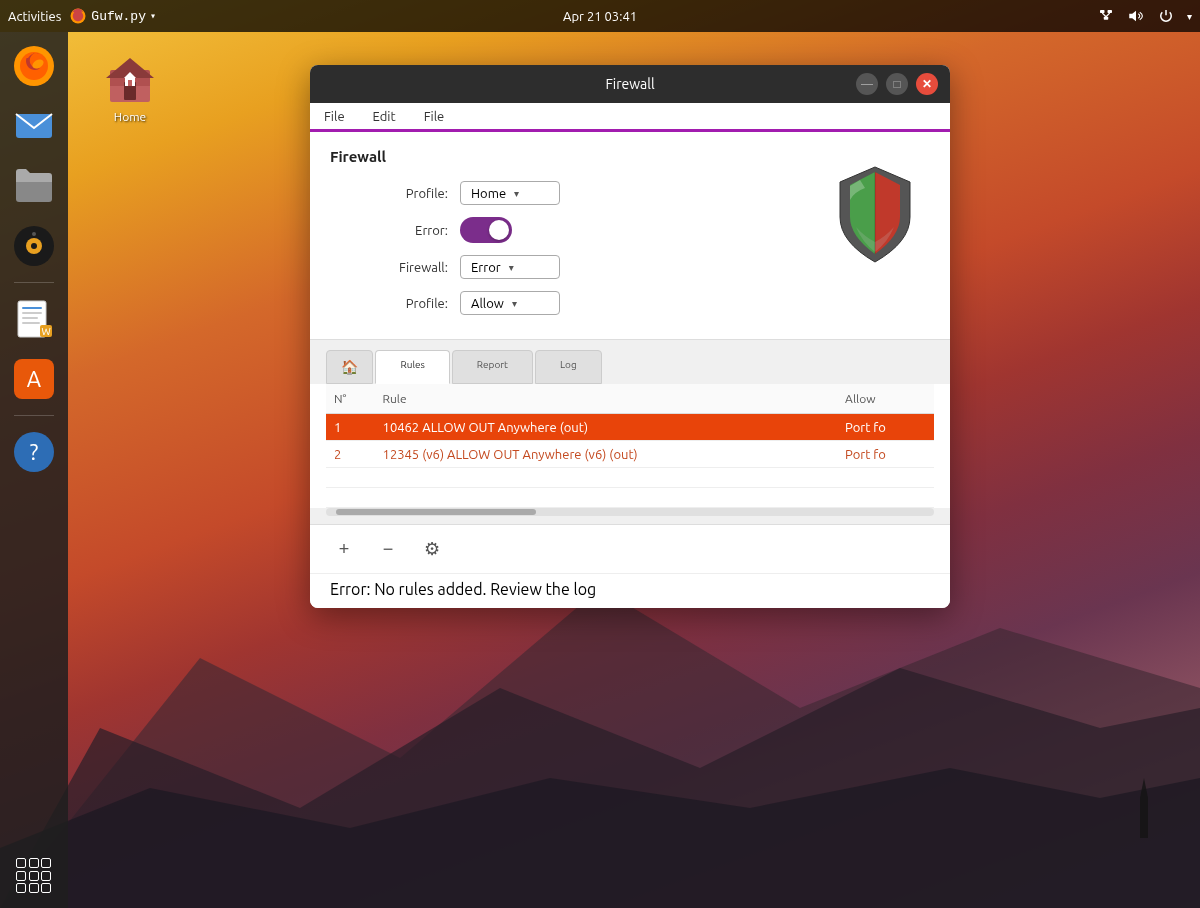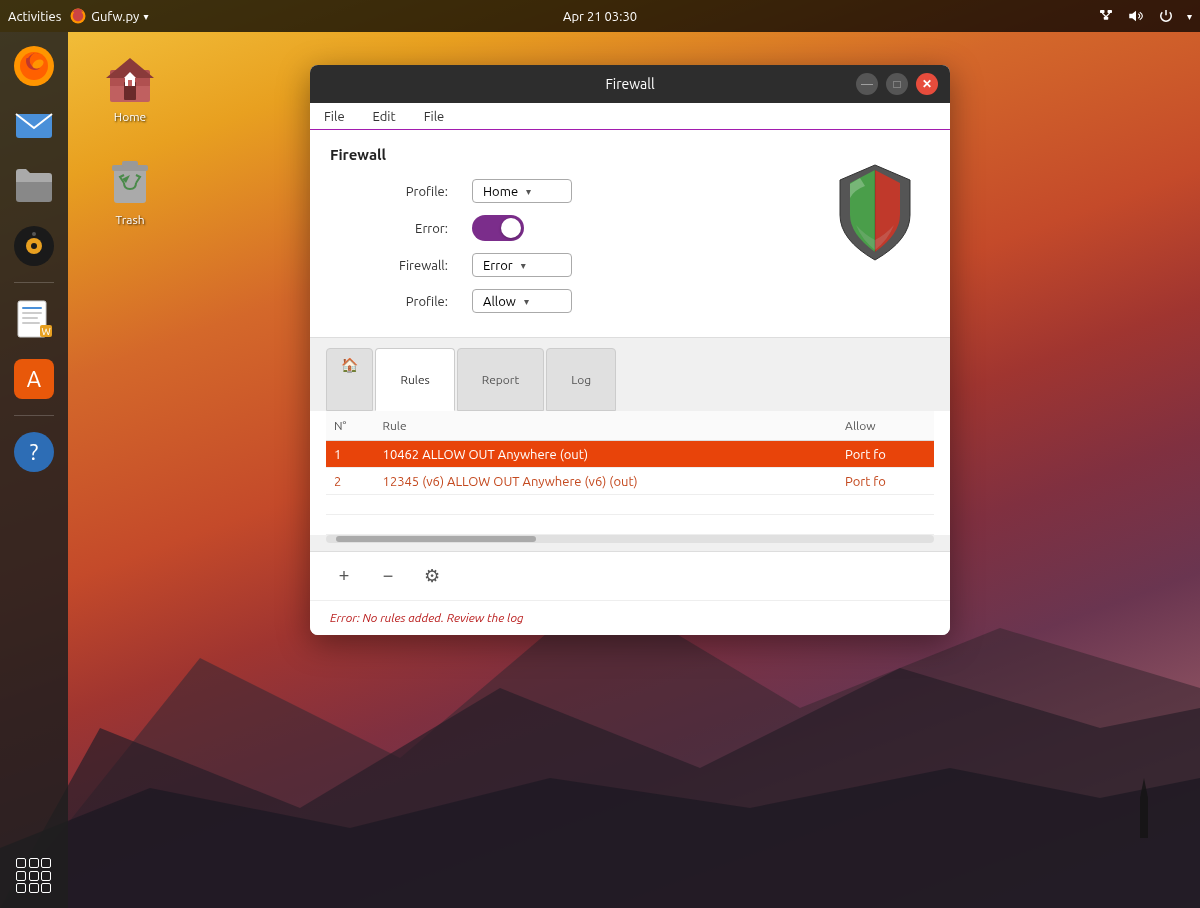--- a/index.html
+++ b/index.html
@@ -74,20 +74,21 @@
     .activities-btn {
       font-size: 13px;
       color: white;
       cursor: pointer;
     }
     .app-indicator {
       display: flex;
       align-items: center;
       gap: 4px;
       cursor: pointer;
+      font-family: Liberation Mono, monospace;
     }
 
     
     .dock {
       position: absolute;
       left: 0;
       top: 32px;
       bottom: 0;
       width: 68px;
       background: rgba(30,30,30,0.85);
@@ -216,21 +217,21 @@
       justify-content: center;
       font-size: 12px;
     }
     .btn-minimize { background: #555; color: #aaa; }
     .btn-maximize { background: #555; color: #aaa; }
     .btn-close { background: #e74c3c; color: white; font-weight: bold; }
 
     
     .menubar {
       background: white;
-      border-bottom: 1px solid #a21caf;
+      border-bottom: 3px solid #a21caf;
       display: flex;
       padding: 4px 8px;
       gap: 16px;
     }
     .menu-item {
       font-size: 13px;
       color: #333;
       cursor: pointer;
       padding: 2px 6px;
       border-radius: 3px;
@@ -243,21 +244,21 @@
     }
     .section-title {
       font-size: 15px;
       font-weight: bold;
       color: #222;
       margin-bottom: 16px;
     }
     .form-grid {
       display: grid;
       grid-template-columns: 130px 1fr;
-      gap: 12px 12px;
+      gap: 12px 0;
       align-items: center;
       margin-bottom: 8px;
     }
     .form-label {
       font-size: 13px;
       color: #333;
       text-align: right;
       padding-right: 12px;
     }
     .form-row {
@@ -307,22 +308,22 @@
     .tabs-section {
       background: #f0f0f0;
       padding: 10px 16px 0;
       border-top: 1px solid #ddd;
     }
     .tabs {
       display: flex;
       border-bottom: none;
     }
     .tab {
-      padding: 24px 24px;
-      font-size: 12px;
+      padding: 8px 24px;
+      font-size: 10px;
       cursor: pointer;
       border: 1px solid #ccc;
       background: #e0e0e0;
       color: #555;
       margin-right: 2px;
       border-radius: 4px 4px 0 0;
     }
     .tab.active {
       background: white;
       color: #333;
@@ -420,23 +421,22 @@
       border-radius: 4px;
     }
 
     
     .statusbar {
       padding: 6px 20px 10px;
       background: white;
       border-top: 1px solid #eee;
     }
     .status-text {
-      font-size: 12px;
-      color: #b91c1c;
-      font-style: italic;
+      font-size: 16px;
+      color: #000000;
     }
   </style>
 </head>
 <body>
 
 <div class="desktop">
 
   <svg class="mountains" viewBox="0 0 1200 400" preserveAspectRatio="none" xmlns="http://www.w3.org/2000/svg">
     <polygon points="0,400 200,150 400,250 600,80 800,200 1000,120 1200,180 1200,400" fill="rgba(60,40,50,0.6)"></polygon>
     <polygon points="0,400 100,220 300,300 500,180 700,260 900,160 1100,220 1200,200 1200,400" fill="rgba(40,30,40,0.7)"></polygon>
@@ -451,21 +451,21 @@
       <div class="app-indicator">
 
         <svg width="18" height="18" viewBox="0 0 24 24">
           <circle cx="12" cy="12" r="10" fill="#ff9400"></circle>
           <path d="M12 2C8 2 5 5 4 8c1-1 2-1.5 3-1 0 0-2 2-2 5 0 4 3.5 7 7 7s7-3 7-7c0-3-2-5-3-6 1 0 2 .5 3 1-1-3-4-5-7-5z" fill="#c44"></path>
         </svg>
         <span>Gufw.py</span>
         <span style="font-size:10px">▾</span>
       </div>
     </div>
-    <div class="topbar-center">Apr 21  03:30</div>
+    <div class="topbar-center">Apr 21  03:41</div>
     <div class="topbar-right">
 
       <svg width="18" height="18" viewBox="0 0 24 24" fill="white">
         <rect x="4" y="4" width="6" height="4" rx="1"></rect>
         <rect x="14" y="4" width="6" height="4" rx="1"></rect>
         <rect x="9" y="13" width="6" height="4" rx="1"></rect>
         <line x1="7" y1="8" x2="12" y2="13" stroke="white" stroke-width="1.5"></line>
         <line x1="17" y1="8" x2="12" y2="13" stroke="white" stroke-width="1.5"></line>
       </svg>
 
@@ -585,34 +585,20 @@
           <rect x="22" y="32" width="12" height="18" rx="1" fill="#6a2a2a"></rect>
 
           <polygon points="28,22 22,28 34,28" fill="white"></polygon>
           <rect x="23" y="28" width="10" height="8" fill="white"></rect>
           <rect x="26" y="30" width="4" height="6" fill="#c06060"></rect>
         </svg>
       </div>
       <span class="desktop-icon-label">Home</span>
     </div>
 
-    <div class="desktop-icon">
-      <div class="desktop-icon-img">
-        <svg width="56" height="56" viewBox="0 0 56 56">
-          <rect x="12" y="16" width="32" height="34" rx="3" fill="#aaa"></rect>
-          <rect x="10" y="12" width="36" height="6" rx="2" fill="#999"></rect>
-          <rect x="20" y="8" width="16" height="6" rx="2" fill="#999"></rect>
-
-          <path d="M22 30 l-4-6 4-2 M34 30 l4-6-4-2" stroke="#4a8a4a" stroke-width="2" fill="none"></path>
-          <path d="M22 30 q0 6 6 6 q6 0 6-6" stroke="#4a8a4a" stroke-width="2" fill="none"></path>
-          <polygon points="20,26 28,22 24,30" fill="#4a8a4a"></polygon>
-        </svg>
-      </div>
-      <span class="desktop-icon-label">Trash</span>
-    </div>
   </div>
 
   <div class="window">
 
     <div class="titlebar">
       <span class="titlebar-title">Firewall</span>
       <div class="titlebar-controls">
         <button class="titlebar-btn btn-minimize">—</button>
         <button class="titlebar-btn btn-maximize">□</button>
         <button class="titlebar-btn btn-close">✕</button>

